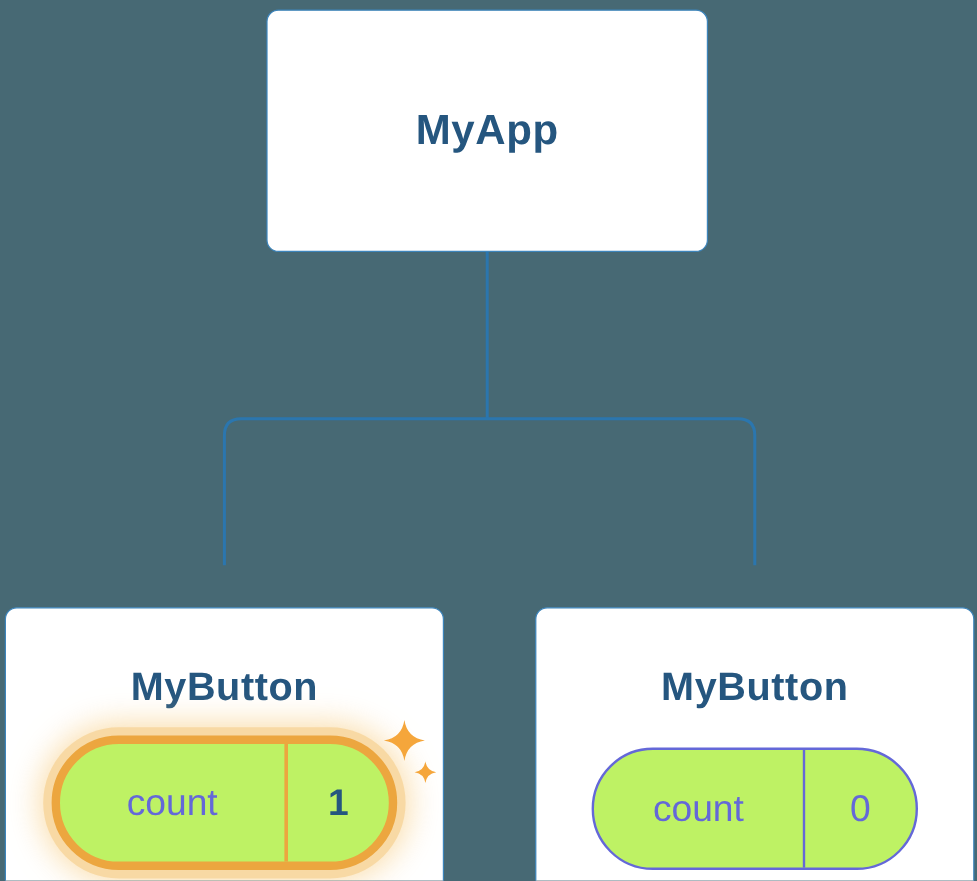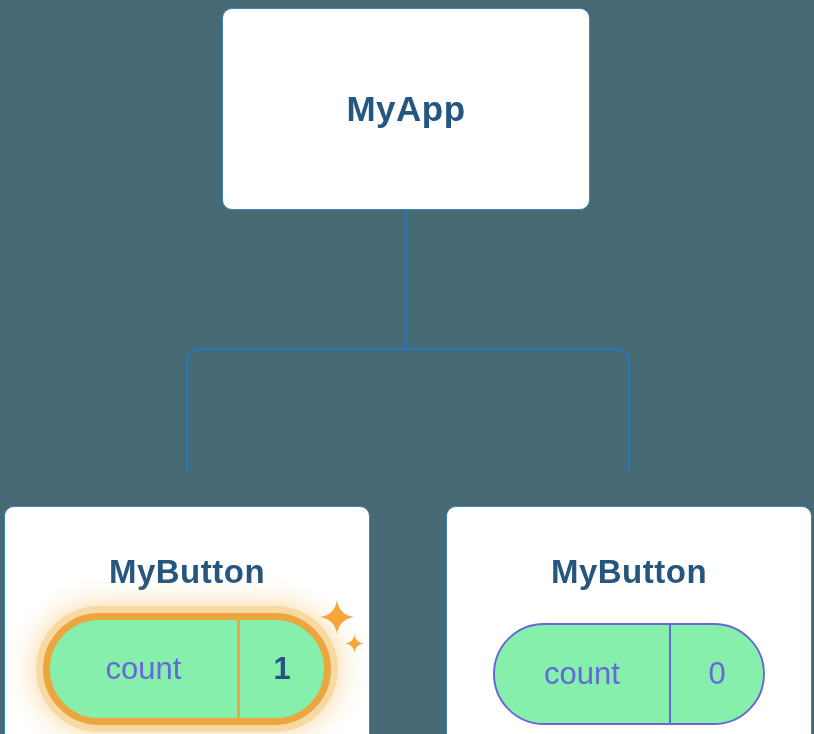--- a/index.html
+++ b/index.html
@@ -50,21 +50,21 @@
     position: absolute; left: 0; top: 0;
     pointer-events: none;
   }
   .pill {
     position: absolute;
     left: 50%;
     transform: translateX(-50%);
     display: flex;
     align-items: stretch;
     box-sizing: border-box;
-    background: #86efac;
+    background: #bef264;
   }
   .pill-orange {
     top: 106px;
     width: 288px; height: 112px;
     border: 7px solid var(--highlight-orange, #eca63f);
     border-radius: 60px;
     box-shadow: 0 0 0 7px var(--highlight-glow, #f8d9a4),
                 0 0 26px 10px rgba(247, 203, 124, 0.65);
   }
   .pill-purple {

